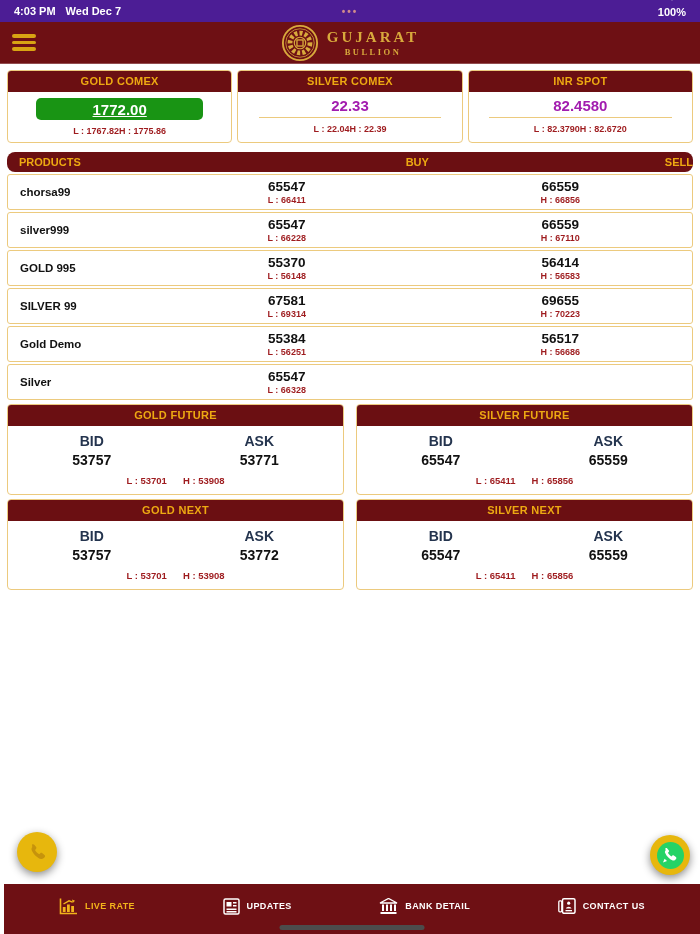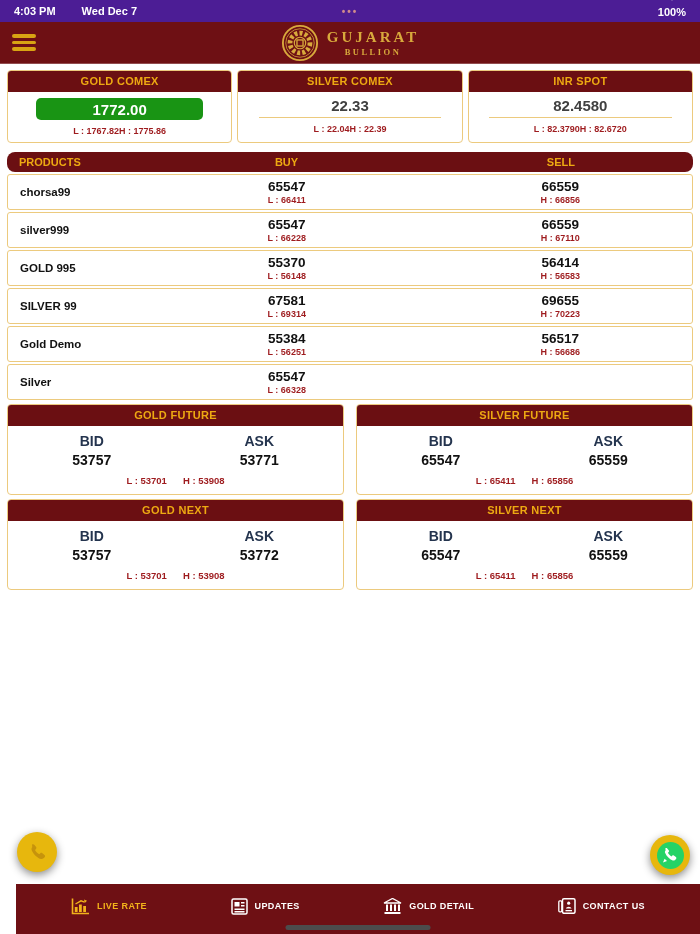--- a/index.html
+++ b/index.html
@@ -8,21 +8,21 @@
     font-family:"Liberation Sans", sans-serif;
     background:#fff; position:relative; overflow:hidden;
     width:700px; height:934px;
   }
   
   .statusbar {
     background:#4c1d95; color:#fff; height:22px;
     display:flex; align-items:center; padding:0 14px;
     font-size:11px; font-weight:bold;
   }
-  .statusbar .date { margin-left:26px; font-weight:600; }
+  .statusbar .date { margin-left:10px; font-weight:600; }
   .sb-center { position:absolute; left:0; right:0; top:6px; text-align:center;
     color:#cf8b8b; font-size:10px; letter-spacing:2px; font-weight:bold; }
   .sb-right { margin-left:auto; display:flex; align-items:center; gap:5px;flex-direction:column; }
   .battery { width:22px; height:10px; border:1px solid rgba(255,255,255,.8);
     border-radius:2.5px; padding:1px; position:relative; }
   .battery .level { background:#fff; height:100%; width:100%; border-radius:1px; }
   .battery:after { content:""; position:absolute; right:-3px; top:2.5px;
     width:2px; height:4px; background:rgba(255,255,255,.8); border-radius:0 1px 1px 0; }
   .appheader {
     background:#6e1014; height:42px; display:flex; align-items:center;
@@ -36,32 +36,32 @@
   .brand-text { text-align:center; color:#d8a93c; font-family:"Liberation Serif", serif; }
   .brand-text .l1 { font-size:15px; letter-spacing:3px; font-weight:bold; }
   .brand-text .l2 { font-size:8.5px; letter-spacing:2.5px; font-weight:bold; margin-top:1px; }
   
   .comex-row { display:flex; gap:5px; margin:6px 7px 9px 7px; }
   .card { border:1.5px solid #ecca7e; border-radius:4px; background:#fff; overflow:hidden; flex:1; }
   .card-head { background:#6b0f12; color:#eda912; font-size:11px; font-weight:bold;
     text-align:center; padding:4px 0 5px; letter-spacing:.3px; }
   .comex-body { padding:5px 10px 6px; text-align:center; }
   .pill { background:#17930f; background:#199414; color:#fff; border-radius:5px;
-    font-size:15px; font-weight:bold; padding:2.5px 0; width:82%; margin:1px auto 0; }
-  .plain-val { font-size:15px; font-weight:bold; color:#404040;
+    font-size:15px; font-weight:bold; padding:2.5px 0; width:82%; margin:1px auto 0;text-decoration:underline; }
+  .plain-val { font-size:15px; font-weight:bold; color:#a21caf;
     border-bottom:1.5px solid #ecca7e; width:90%; margin:0 auto; padding-bottom:3px; }
   .lh { color:#9e1b1e; font-size:9px; font-weight:bold; margin-top:6px;
     display:flex; justify-content:center; gap:0; }
   
   .table-wrap { margin:0 7px; }
   .thead { background:#6b0f12; border-radius:8px; display:grid;
     grid-template-columns:20% 41.5% 38.5%; align-items:center; height:20px;
     color:#eda912; font-size:11px; font-weight:bold; margin-bottom:2px; }
   .thead .c0 { padding-left:12px; }
-  .thead .c1, .thead .c2 { text-align:center; }
+  .thead .c1, .thead .c2 { text-align:right; }
   .prow { display:grid; grid-template-columns:20% 41.5% 38.5%; align-items:center;
     border:1.5px solid #ecca7e; border-radius:3px; background:#fff;
     height:36px; margin-bottom:2px; }
   .prow .pname { padding-left:12px; font-size:11.5px; font-weight:bold; color:#111; }
   .cell { text-align:center; line-height:1.15; }
   .cell .v { font-size:13.5px; font-weight:bold; color:#111; }
   .cell .s { font-size:9px; font-weight:bold; color:#9e1b1e; }
   
   .duo-row { display:flex; gap:12px; margin:4px 7px 0 7px; }
   .fut-body { padding:7px 0 8px; }
@@ -72,21 +72,21 @@
     display:flex; justify-content:center; gap:16px; }
   
   .fab { position:absolute; width:40px; height:40px; border-radius:50%;
     background:#e7b70d; display:flex; align-items:center; justify-content:center;
     box-shadow:0 3px 8px rgba(0,0,0,.45); cursor:pointer; }
   .fab-phone { left:17px; top:832px; }
   .fab-wa { right:10px; top:835px; }
   .wa-inner { width:27px; height:27px; border-radius:50%; background:#25d366;
     display:flex; align-items:center; justify-content:center; }
   
-  .bottomnav { position:absolute; left:16px; right:0; bottom:0; height:50px;
+  .bottomnav { position:absolute; left:4px; right:0; bottom:0; height:50px;
     background:#6e1014; display:flex; align-items:center;
     justify-content:space-between; padding:0 55px 6px; }
   .nav-item { display:flex; align-items:center; gap:7px; cursor:pointer; }
   .nav-item .lbl { font-size:9px; font-weight:bold; letter-spacing:.4px; color:#fff; }
   .nav-item.active .lbl { color:#f2b31b; }
   .home-indicator { position:absolute; bottom:4px; left:50%; transform:translateX(-50%);
     width:145px; height:5px; border-radius:3px; background:#4c4c4c; }
 </style>
 </head>
 <body>
@@ -354,21 +354,21 @@
   </div>
   <div class="nav-item">
     <svg width="19" height="17" viewBox="0 0 19 17">
       <path d="M9.5 0.5 L18 5 H1 Z" fill="none" stroke="#fff" stroke-width="1.4"></path>
       <rect x="3" y="6.5" width="2" height="6.5" fill="#fff"></rect>
       <rect x="7" y="6.5" width="2" height="6.5" fill="#fff"></rect>
       <rect x="11" y="6.5" width="2" height="6.5" fill="#fff"></rect>
       <rect x="15" y="6.5" width="2" height="6.5" fill="#fff"></rect>
       <rect x="1.5" y="14" width="16" height="2" fill="#fff"></rect>
     </svg>
-    <span class="lbl">GOLD DETAIL</span>
+    <span class="lbl">BANK DETAIL</span>
   </div>
   <div class="nav-item">
     <svg width="18" height="16" viewBox="0 0 18 16">
       <rect x="0.8" y="2.8" width="3" height="11" rx="1" fill="none" stroke="#fff" stroke-width="1.3"></rect>
       <rect x="4.5" y="0.8" width="12.5" height="14.5" rx="1.5" fill="none" stroke="#fff" stroke-width="1.5"></rect>
       <circle cx="10.7" cy="5.2" r="1.6" fill="#fff"></circle>
       <path d="M7.8 10.5 a3 2.4 0 0 1 5.8 0 Z" fill="#fff"></path>
       <rect x="7.5" y="12" width="6.5" height="1.3" fill="#fff"></rect>
     </svg>
     <span class="lbl">CONTACT US</span>

